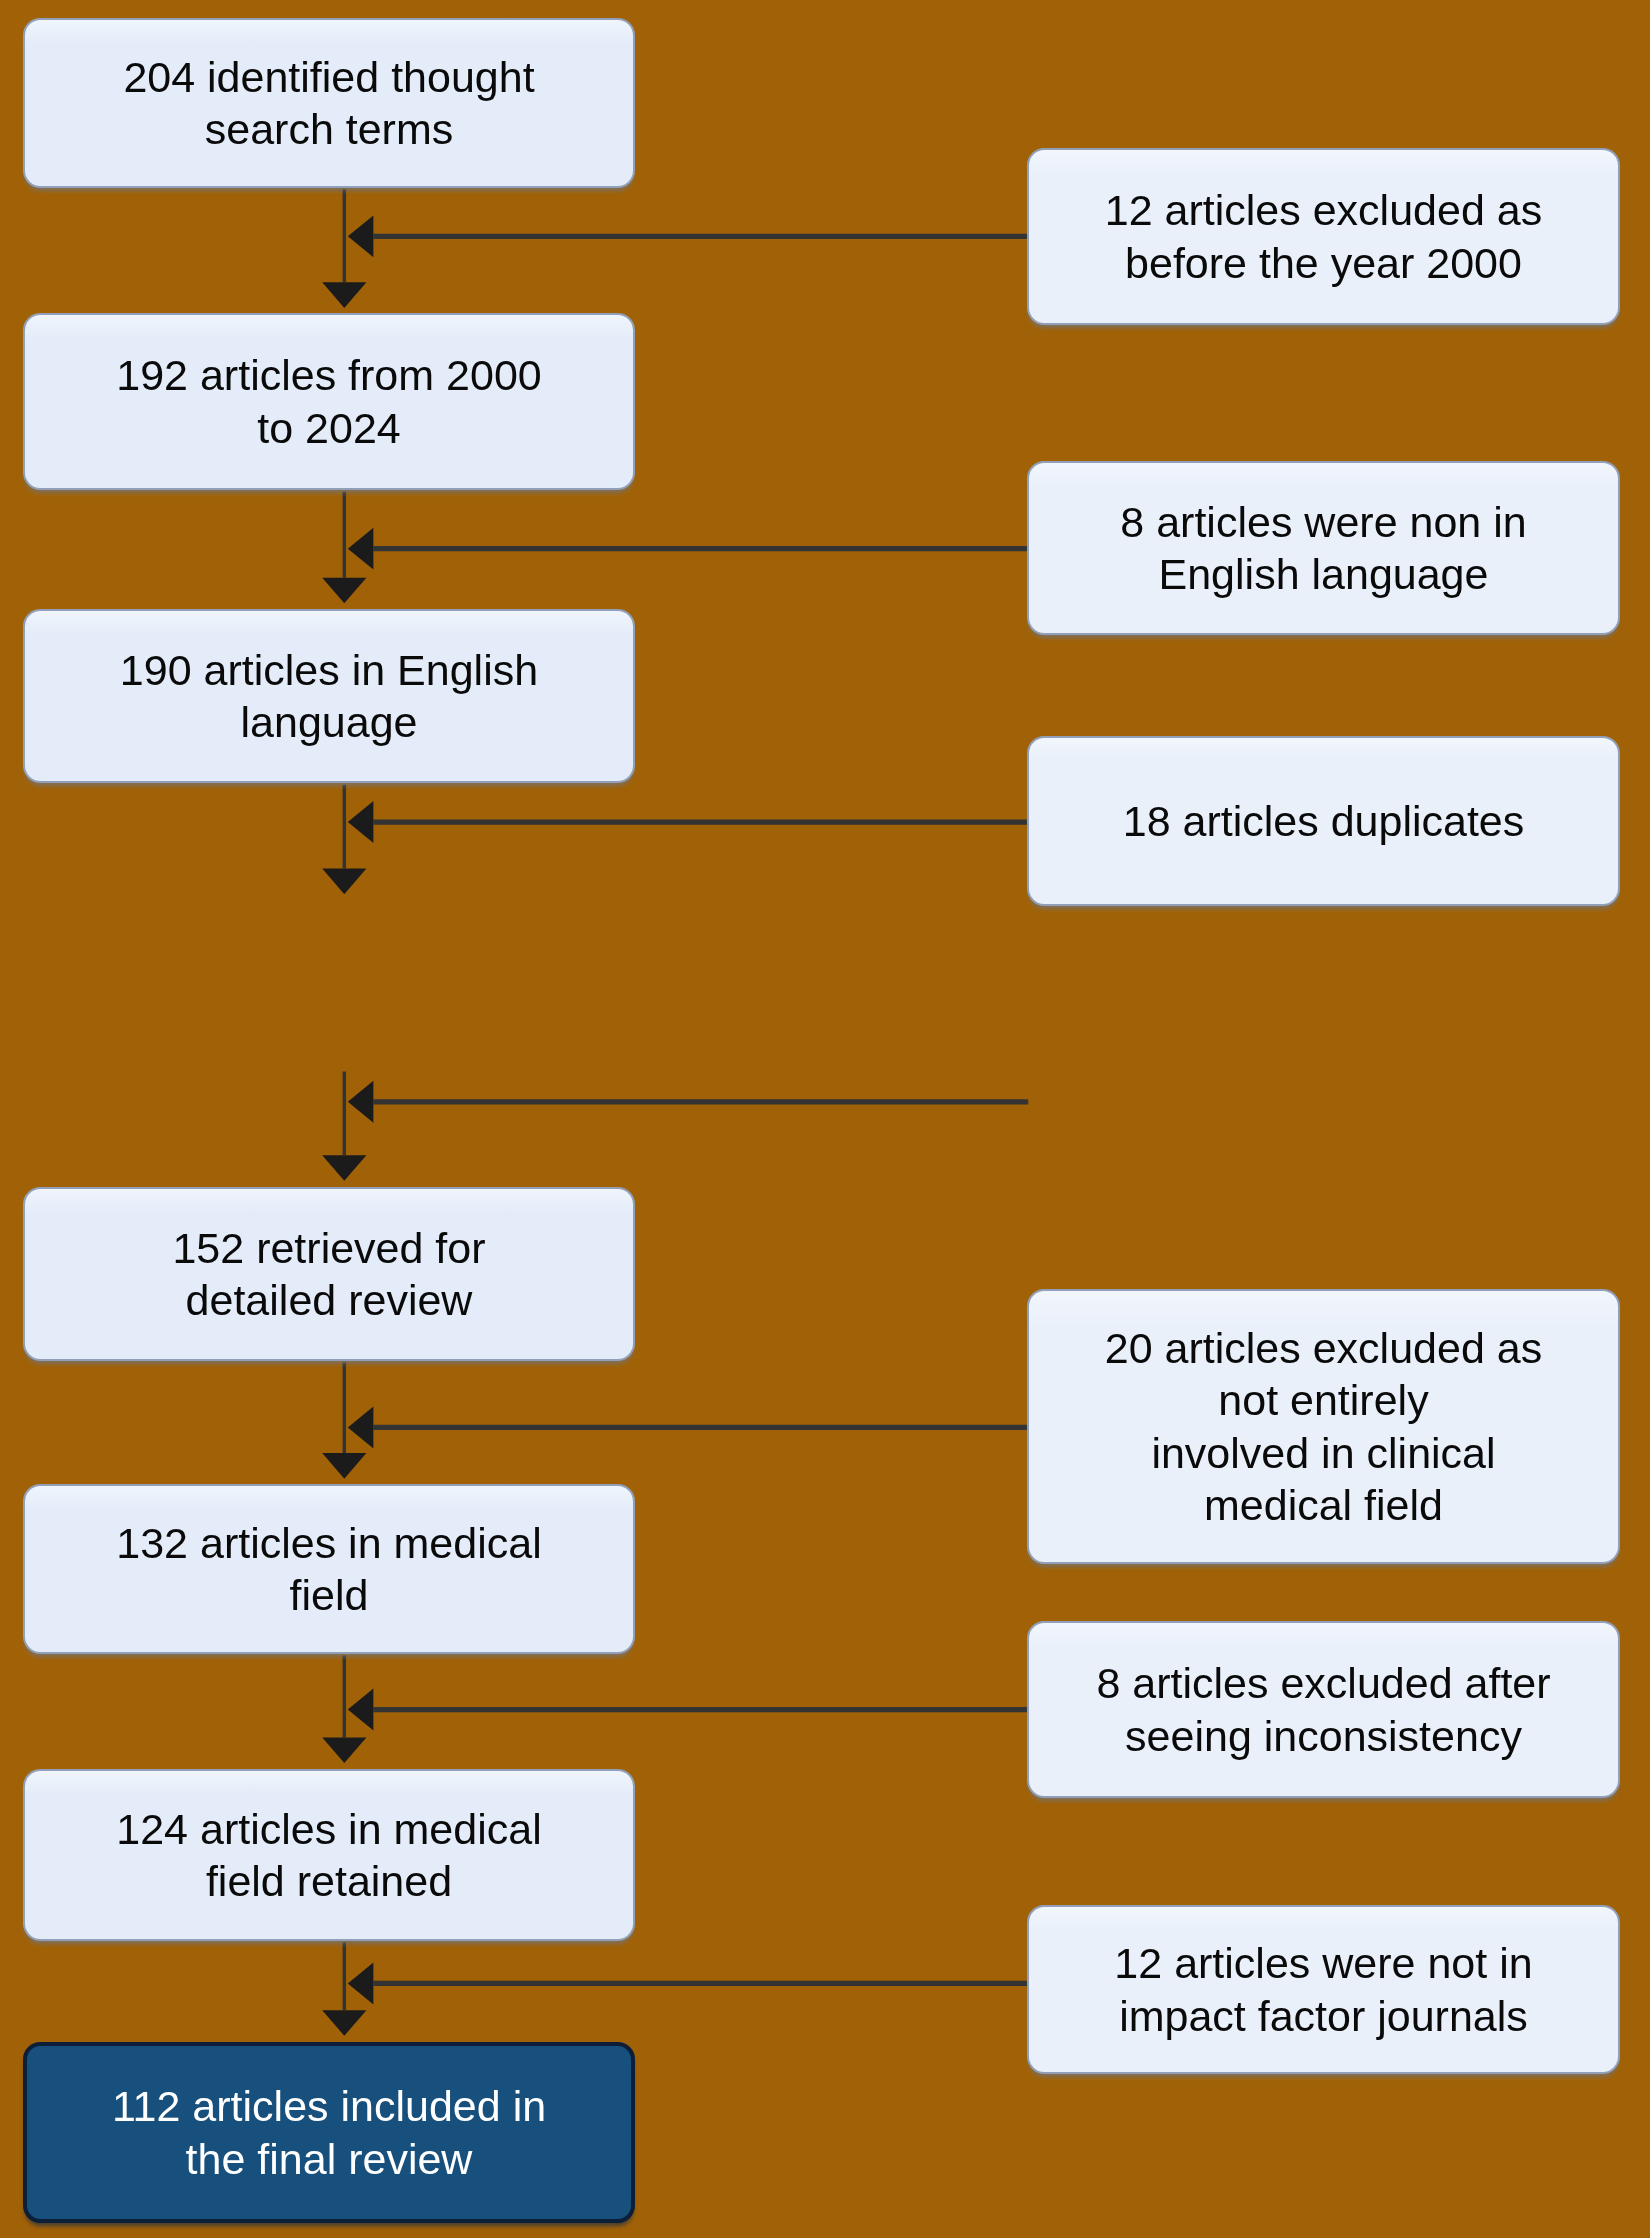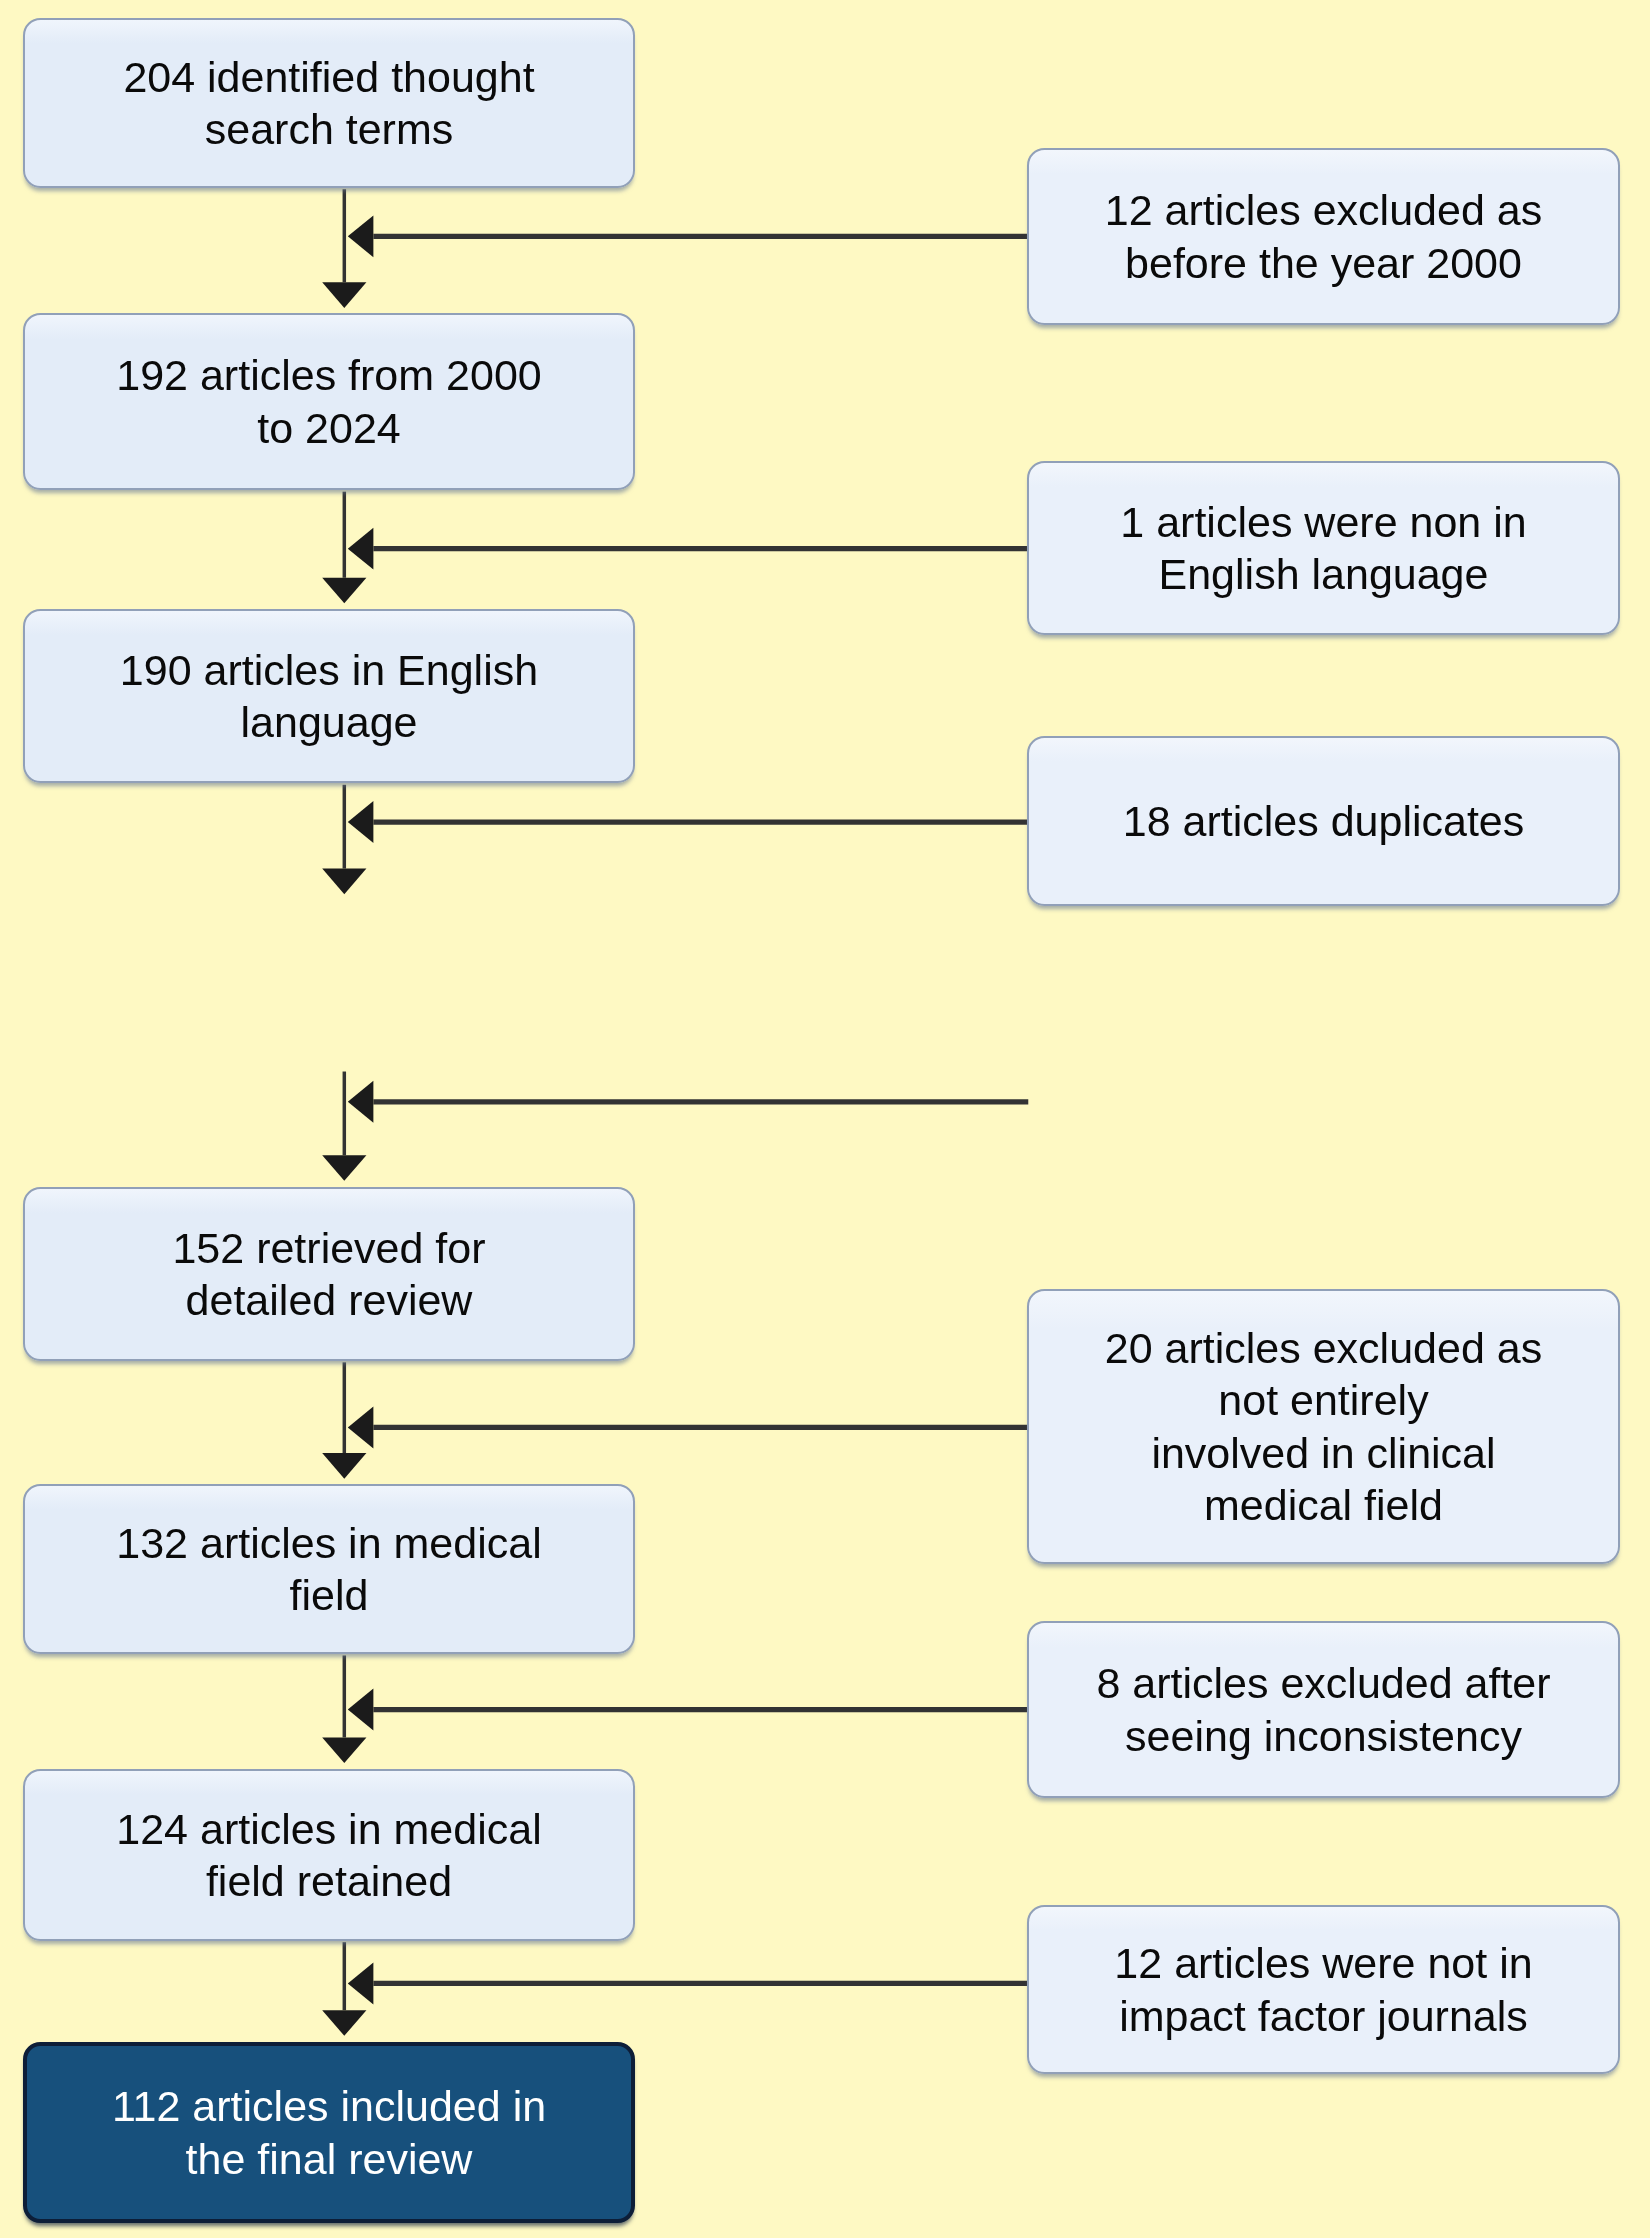--- a/index.html
+++ b/index.html
@@ -1,20 +1,20 @@
 <!DOCTYPE html>
 <html style="--left-fill: #e3ecf8; --right-fill: #e9f0fa; --box-border: #91a0b8; --final-fill: #17507c; --final-border: #0d1e38; --final-text: #ffffff; --text-color: #0a0a0a; --arrow-line: #333333; --arrow-head: #1b1b1b;font-size:9.3px"><head>
 <meta charset="utf-8">
 <style>
   html, body { margin: 0; padding: 0; background: #ffffff; }
   .canvas {
     position: relative;
     width: 1650px;
     height: 2239px;
-    background: #fef9c3;
+    background: #a16207;
     font-family: "Liberation Sans", "DejaVu Sans", sans-serif;
     color: var(--text-color, #0a0a0a);
   }
   .connectors {
     position: absolute;
     left: 0; top: 0;
     width: 1650px; height: 2239px;
     pointer-events: none;
   }
   .vline { stroke: var(--arrow-line, #333333); stroke-width: 6; }
@@ -133,21 +133,21 @@
   <div class="box left-col final" style="top:2042px;height:181px">
     <span class="label">112 articles included in
 the final review</span>
   </div>
 
   <div class="box right-col" style="top:148px;height:177px">
     <span class="label">12 articles excluded as
 before the year 2000</span>
   </div>
   <div class="box right-col" style="top:461px;height:174px">
-    <span class="label">1 articles were non in
+    <span class="label">8 articles were non in
 English language</span>
   </div>
   <div class="box right-col" style="top:736px;height:170px">
     <span class="label">18 articles duplicates</span>
   </div>
   <div class="box right-col" style="top:1289px;height:275px">
     <span class="label">20 articles excluded as
 not entirely
 involved in clinical
 medical field</span>

